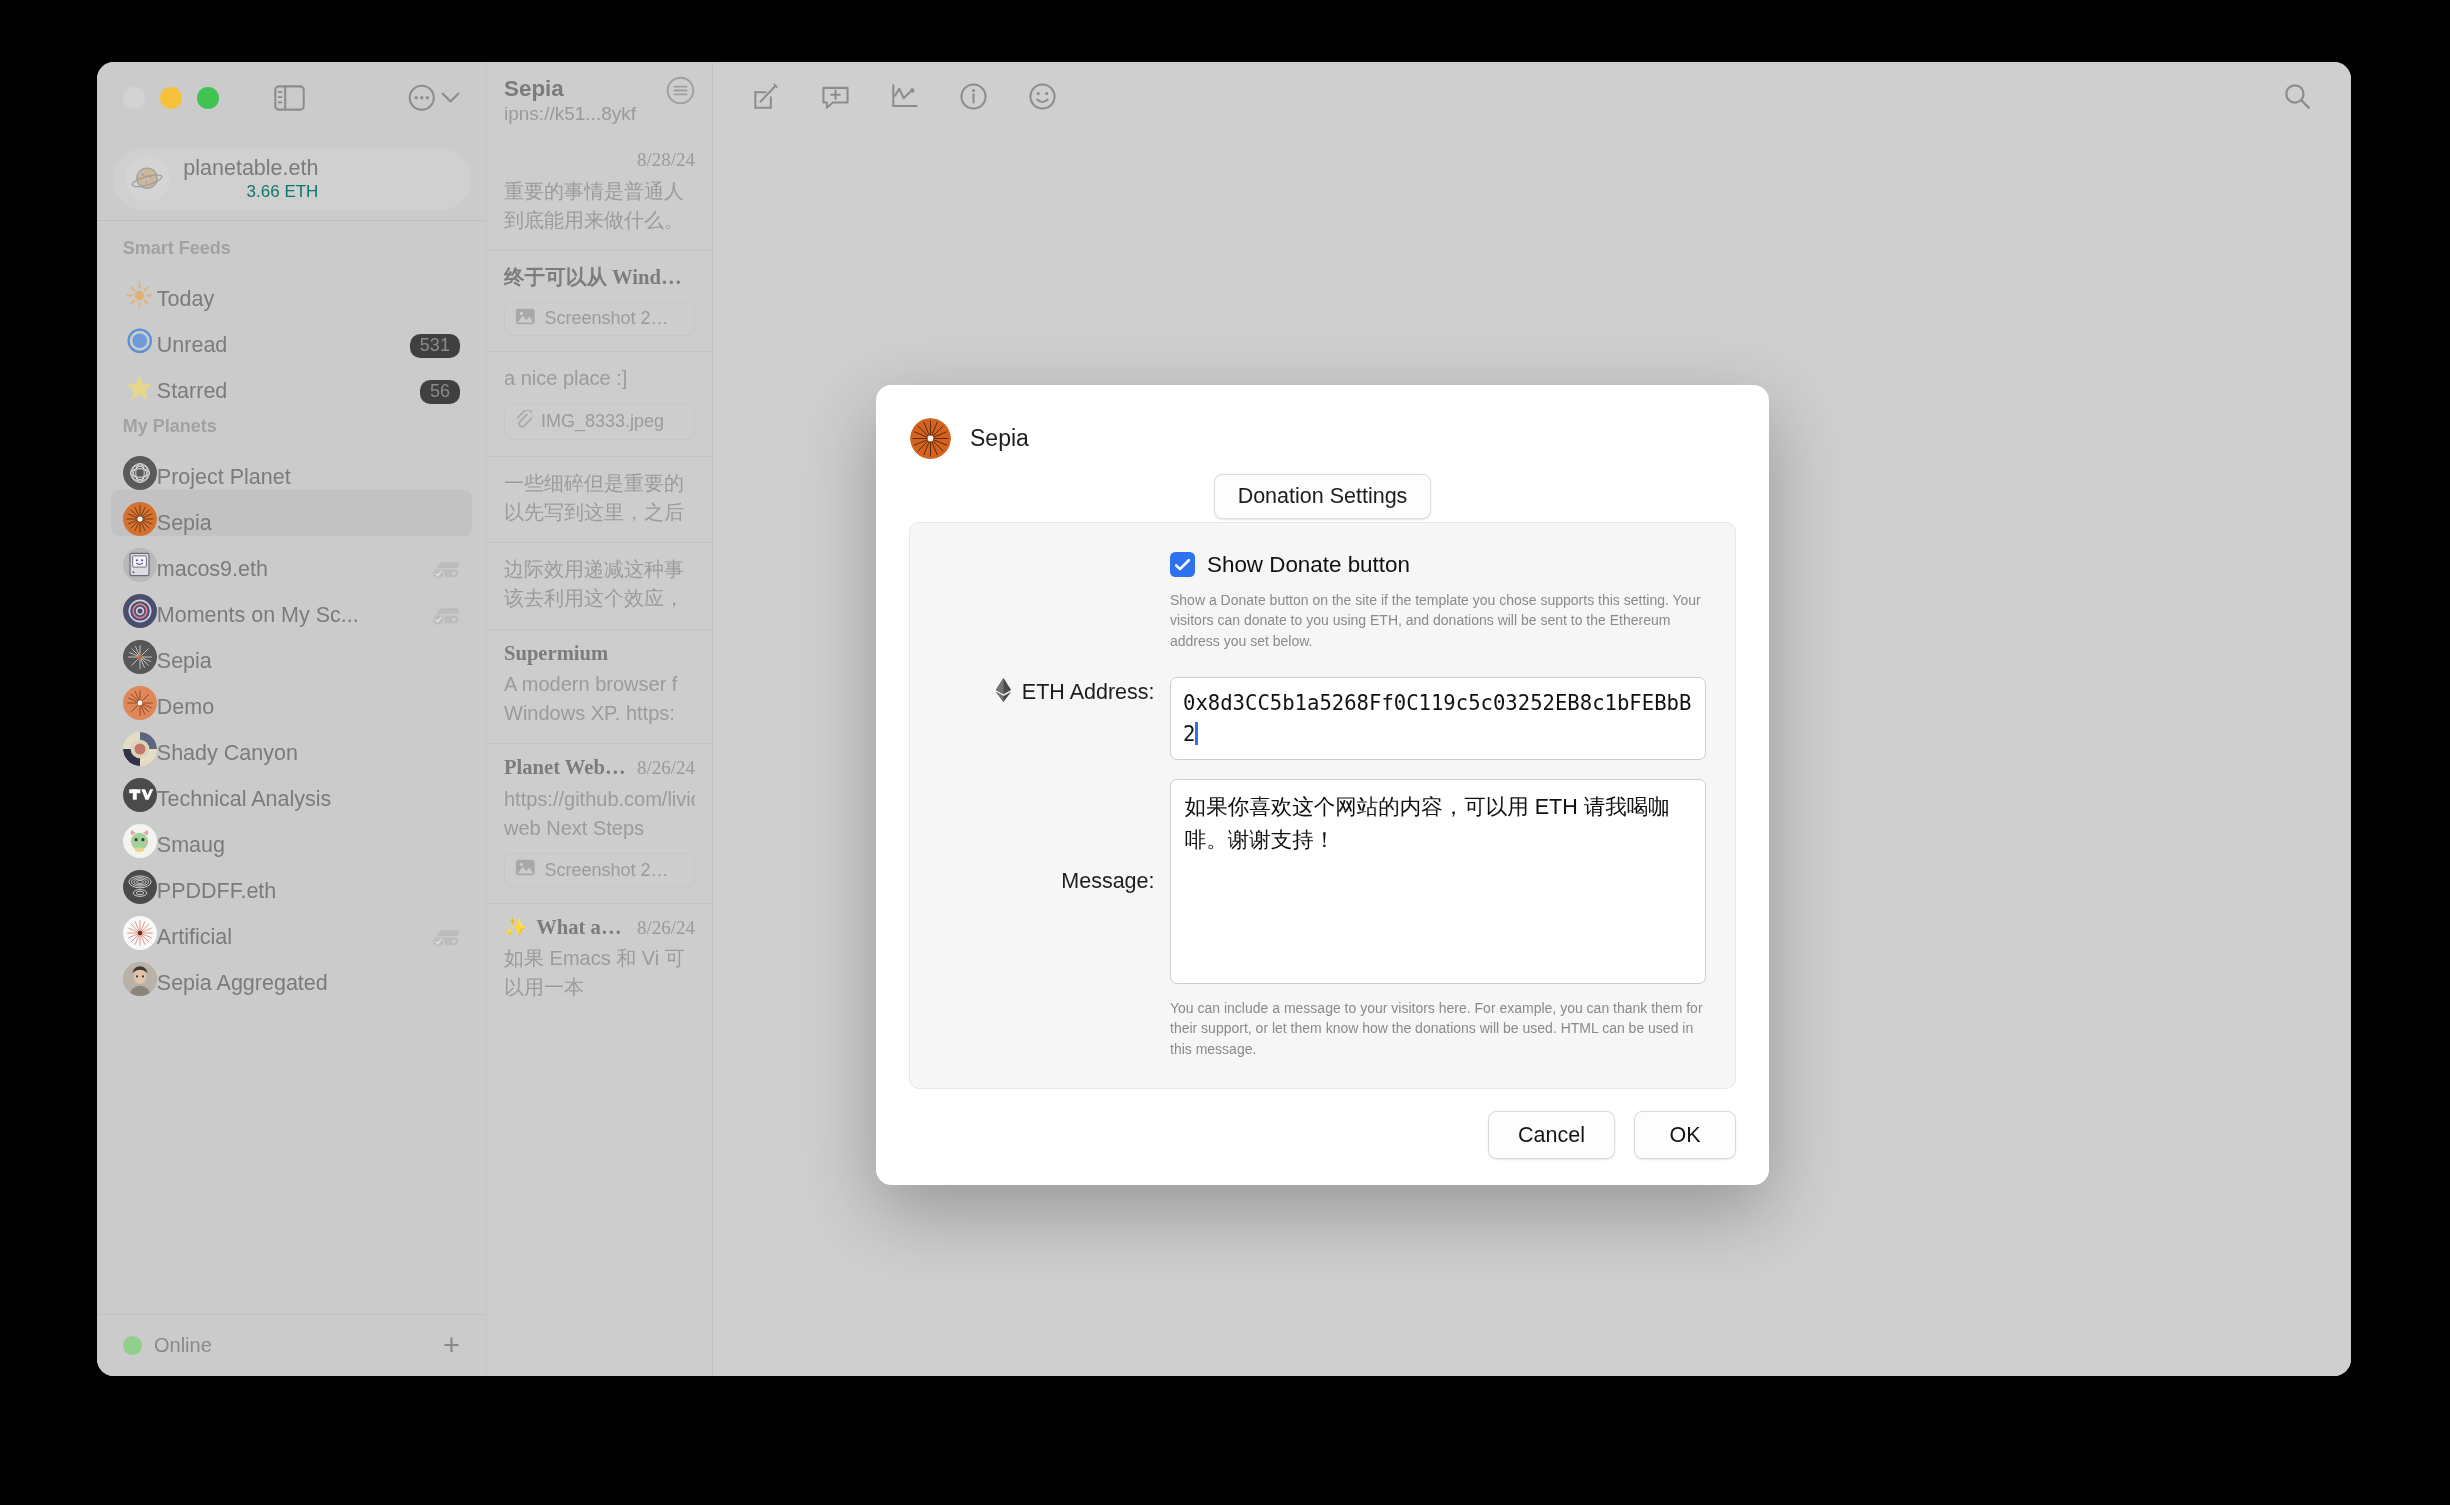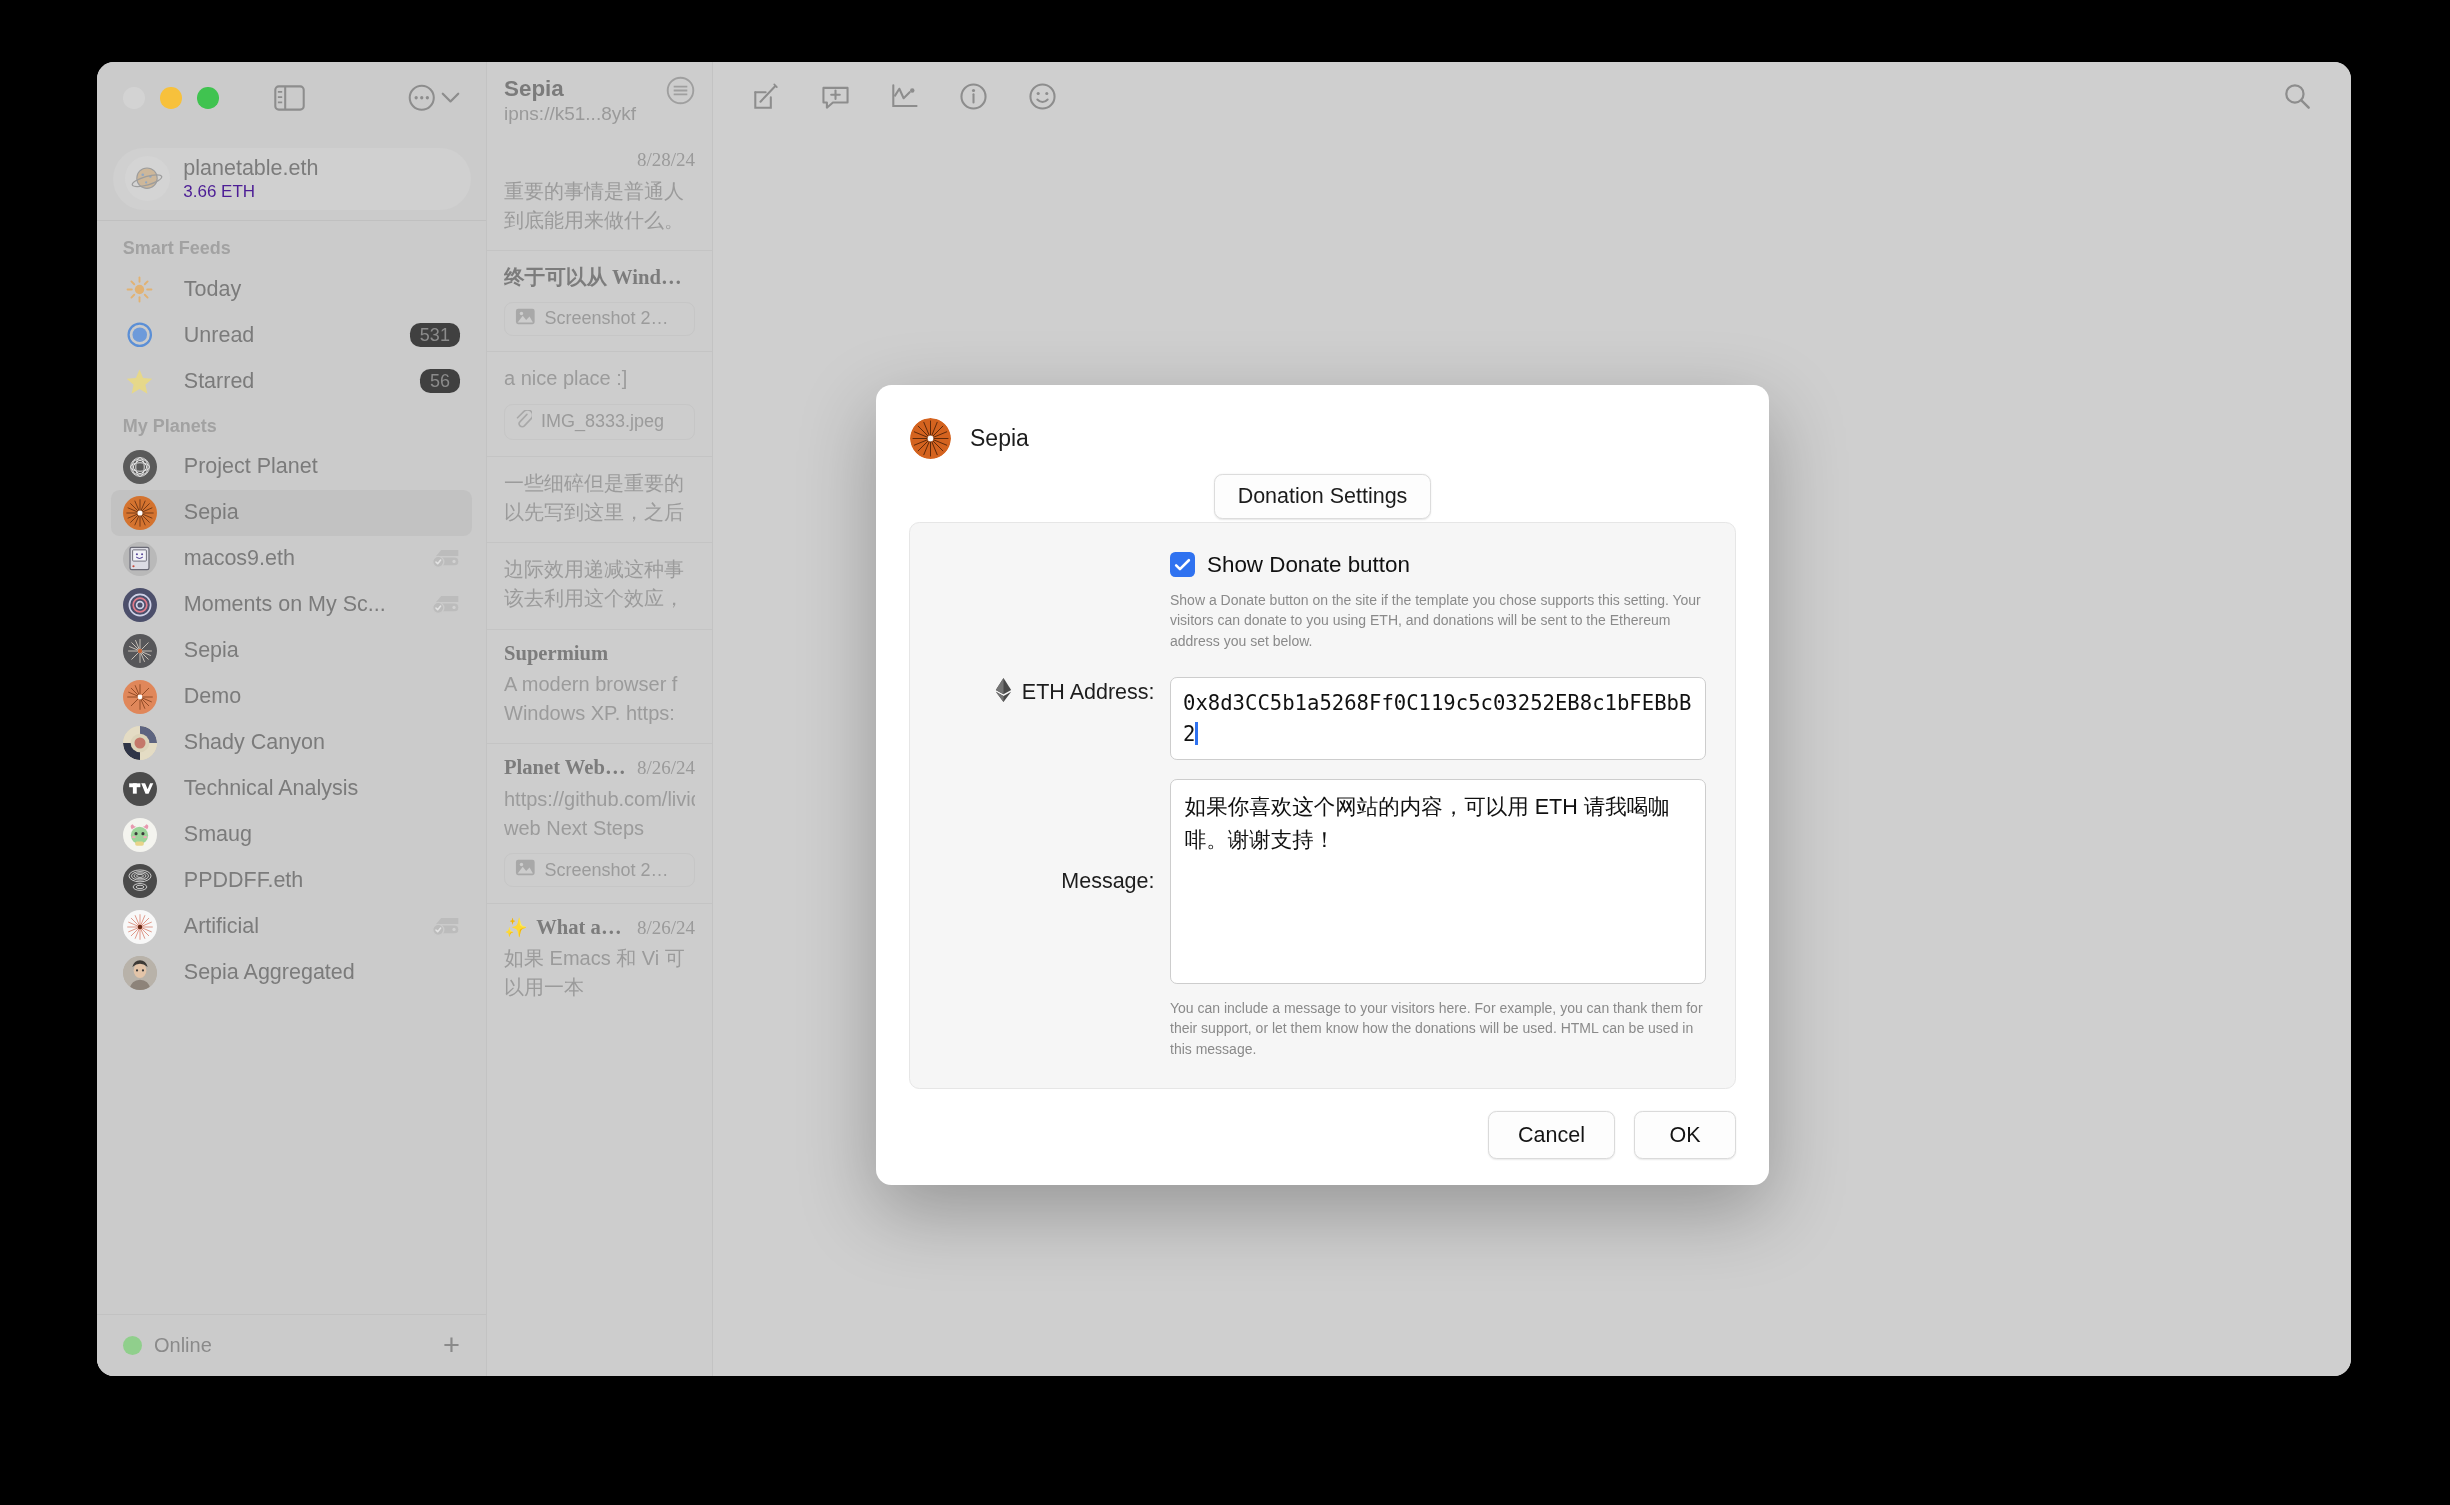--- a/index.html
+++ b/index.html
@@ -56,33 +56,33 @@
     gap: 13.8px;
   }
   .acct-avatar {
     width: 45px; height: 45px; border-radius: 50%;
     background: #d4d4d4;
     display: flex; align-items: center; justify-content: center;
     font-size: 26px; line-height: 1;
   }
   .acct-text { display: flex; flex-direction: column; gap: 0.9px; }
   .acct-name { font-size: 21.5px; color: #7c7c7c; }
-  .acct-bal { font-size: 17px; color: #4c1d95; }
+  .acct-bal { font-size: 17px; color: #0f766e; text-align: right; }
 
   .sb-divider { height: 0.9px; background: #c0c0c0; margin: 1.7px 0 5.2px 0; }
 
   .sb-scroll { flex: 1; overflow: hidden; padding: 0 13.8px; }
   .sb-section-title {
     font-size: 18px; color: #a2a2a2; font-weight: 600;
     padding: 12px 12px 6.9px 12px;
   }
   .sb-item {
     height: 46px;
-    display: flex; align-items: center;
-    padding: 0 12px; gap: 27px;
+    display: flex; align-items: flex-end;
+    padding: 0 12px; gap: 0;
     border-radius: 8.6px;
     color: #7b7b7b;
     font-size: 21.5px;
   }
   .sb-item.selected { background: #c2c2c2; }
   .sb-ico {
     width: 34px; height: 34px; border-radius: 50%;
     display: flex; align-items: center; justify-content: center;
     font-size: 22.4px; flex: 0 0 34px; overflow: hidden;
   }

